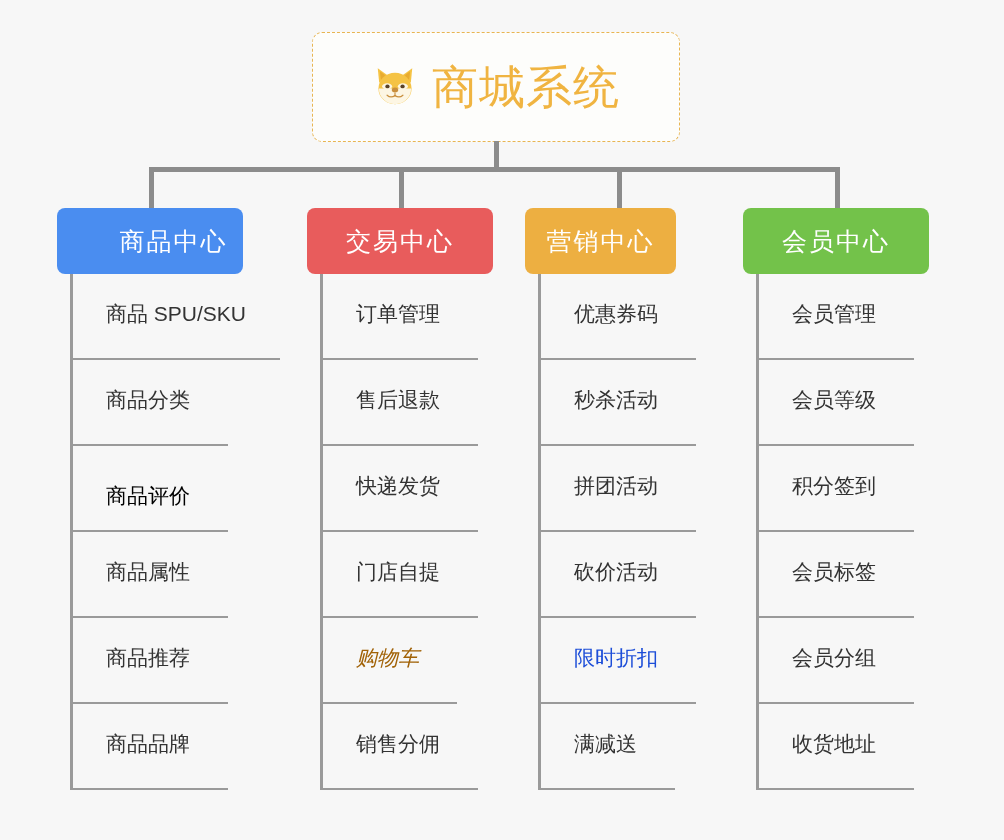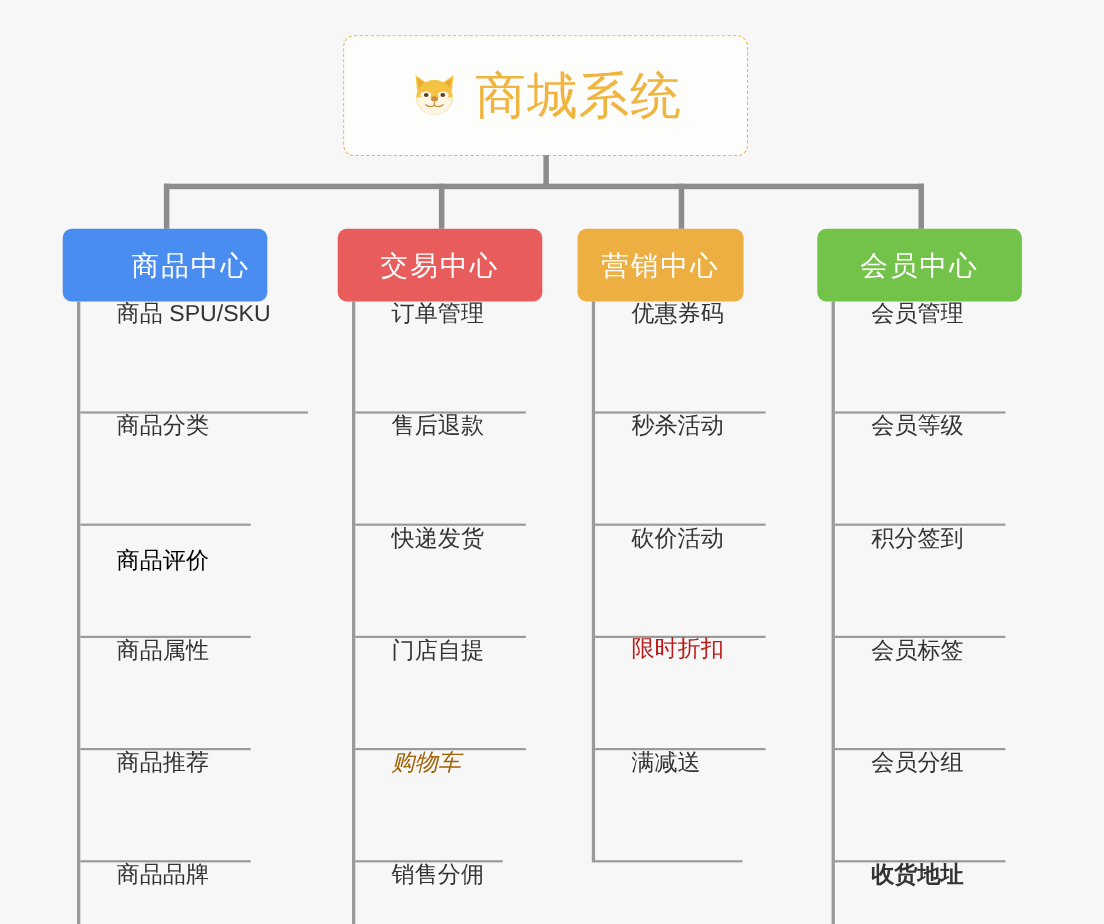--- a/index.html
+++ b/index.html
@@ -100,23 +100,23 @@
 
   
   .leaf-list {
     position: relative;
     margin-left: 13px;
     padding-left: 0;
     border-left: 3px solid #9a9a9a;
   }
   .leaf {
     position: relative;
-    height: 102px;
+    height: 86px;
     display: flex;
-    align-items: flex-start;
+    align-items: center;
     padding-left: 33px;
   }
   .leaf-label {
     font-size: 21px;
     color: #333333;
     line-height: 1.1;
     padding-bottom: 7px;
     white-space: nowrap;
   }
   .leaf-underline {
@@ -224,25 +224,29 @@
     <div class="leaf-list" style="border-left-color: rgb(154, 154, 154);">
       <div class="leaf">
           <span class="leaf-label" style="color: rgb(51, 51, 51);">优惠券码</span>
           <span class="leaf-underline" style="width: 155px; background: rgb(154, 154, 154);"></span>
         </div>
       <div class="leaf">
           <span class="leaf-label" style="color: rgb(51, 51, 51);">秒杀活动</span>
           <span class="leaf-underline" style="width: 155px; background: rgb(154, 154, 154);"></span>
         </div>
       <div class="leaf">
+          <span class="leaf-label" style="color: rgb(51, 51, 51);">拼团活动</span>
+          <span class="leaf-underline" style="width: 155px; background: rgb(154, 154, 154);"></span>
+        </div>
+      <div class="leaf">
           <span class="leaf-label" style="color: rgb(51, 51, 51);">砍价活动</span>
           <span class="leaf-underline" style="width: 155px; background: rgb(154, 154, 154);"></span>
         </div>
       <div class="leaf">
-          <span class="leaf-label" style="color: #b91c1c; font-family: Liberation Mono, monospace;">限时折扣</span>
+          <span class="leaf-label" style="color: #1d4ed8;">限时折扣</span>
           <span class="leaf-underline" style="width: 155px; background: rgb(154, 154, 154);"></span>
         </div>
       <div class="leaf">
           <span class="leaf-label" style="color: rgb(51, 51, 51);">满减送</span>
           <span class="leaf-underline" style="width: 134px; background: rgb(154, 154, 154);"></span>
         </div>
     </div>
   </div>
 
   <div class="column col4">
@@ -262,19 +266,19 @@
         </div>
       <div class="leaf">
           <span class="leaf-label" style="color: rgb(51, 51, 51);">会员标签</span>
           <span class="leaf-underline" style="width: 155px; background: rgb(154, 154, 154);"></span>
         </div>
       <div class="leaf">
           <span class="leaf-label" style="color: rgb(51, 51, 51);">会员分组</span>
           <span class="leaf-underline" style="width: 155px; background: rgb(154, 154, 154);"></span>
         </div>
       <div class="leaf">
-          <span class="leaf-label" style="color: rgb(51, 51, 51); font-weight: bold;">收货地址</span>
+          <span class="leaf-label" style="color: rgb(51, 51, 51);">收货地址</span>
           <span class="leaf-underline" style="width: 155px; background: rgb(154, 154, 154);"></span>
         </div>
     </div>
   </div>
 
 </div>
 
 </body></html>

